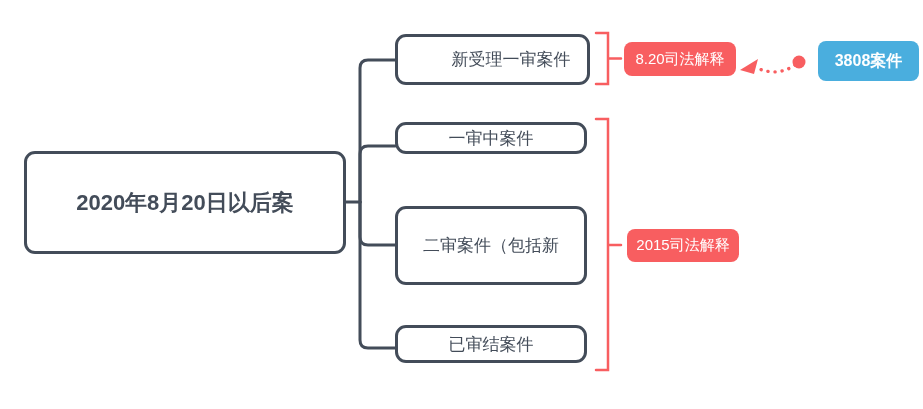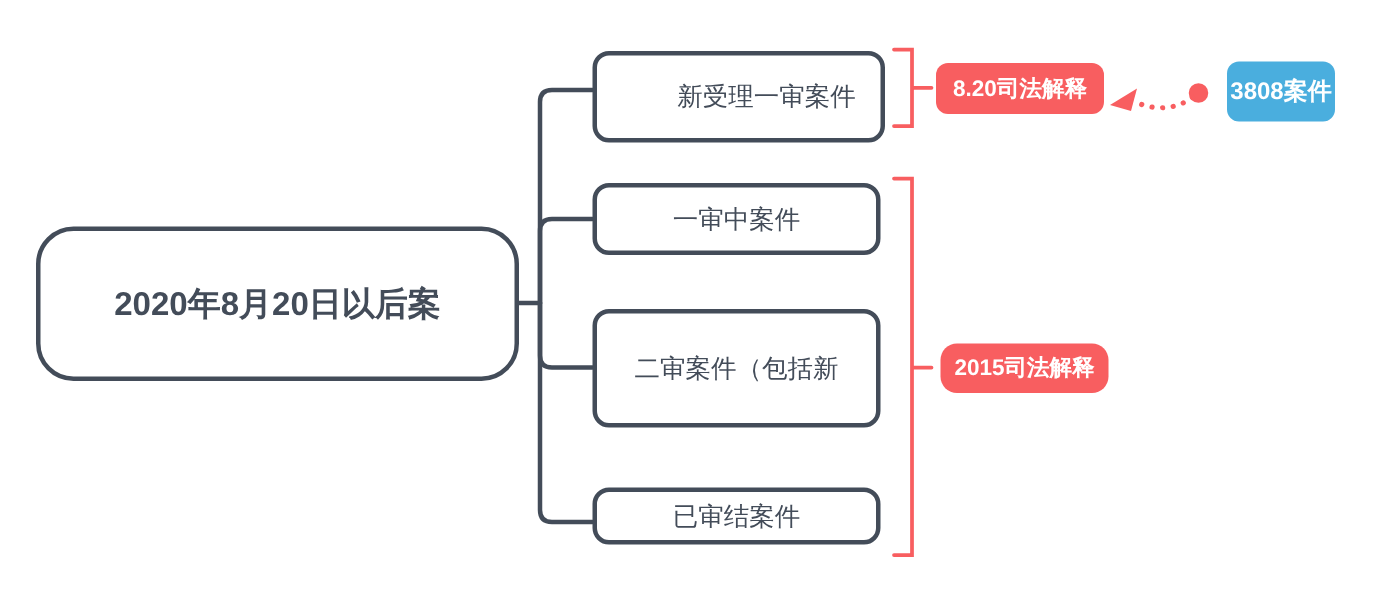--- a/index.html
+++ b/index.html
@@ -33,55 +33,54 @@
     justify-content: center;
     text-align: center;
   }
   .root-node {
     left: 24px; top: 151px;
     width: 322px; height: 103px;
     font-size: 22px;
     font-weight: bold;
     line-height: 33px;
     flex-direction: column;
-    border-radius: 25px;
   }
   .child-node { font-size: 17px; }
-  .child-1 { left: 395px; top: 34px;  width: 195px; height: 61px; padding-left: 37px; }
-  .child-2 { left: 395px; top: 122px; width: 192px; height: 48px; }
+  .child-1 { left: 395px; top: 34px;  width: 195px; height: 51px; padding-left: 37px; }
+  .child-2 { left: 395px; top: 122px; width: 192px; height: 32px; }
   .child-3 { left: 395px; top: 206px; width: 192px; height: 79px; }
   .child-4 { left: 395px; top: 325px; width: 192px; height: 38px; }
   .multiline {
     display: inline-block;
     text-align: left;
     line-height: 27px;
   }
   .callout {
     position: absolute;
     box-sizing: border-box;
     border-radius: 8px;
     color: #ffffff;
     display: flex;
     align-items: center;
     justify-content: center;
     white-space: nowrap;
   }
   .callout-red {
     background: #f85e60;
     font-size: 15px;
-    font-weight: 700;
+    font-weight: 400;
   }
   .callout-820  { left: 624px; top: 42px;  width: 112px; height: 34px; }
-  .callout-2015 { left: 627px; top: 229px; width: 112px; height: 33px; border-radius: 11px; }
+  .callout-2015 { left: 627px; top: 229px; width: 112px; height: 33px; }
   .callout-blue {
     background: #4aaede;
     font-size: 16px;
     font-weight: bold;
   }
-  .callout-3808 { left: 818px; top: 41px; width: 72px; height: 40px; }
+  .callout-3808 { left: 818px; top: 41px; width: 101px; height: 40px; }
   .line-block { display: block; }
 </style>
 </head>
 <body>
 
 <div class="canvas">
 
   <svg class="overlay" viewBox="0 0 923 409" xmlns="http://www.w3.org/2000/svg">
 
     <g stroke="#434c59" stroke-width="3" fill="none" stroke-linecap="round" stroke-linejoin="round">

